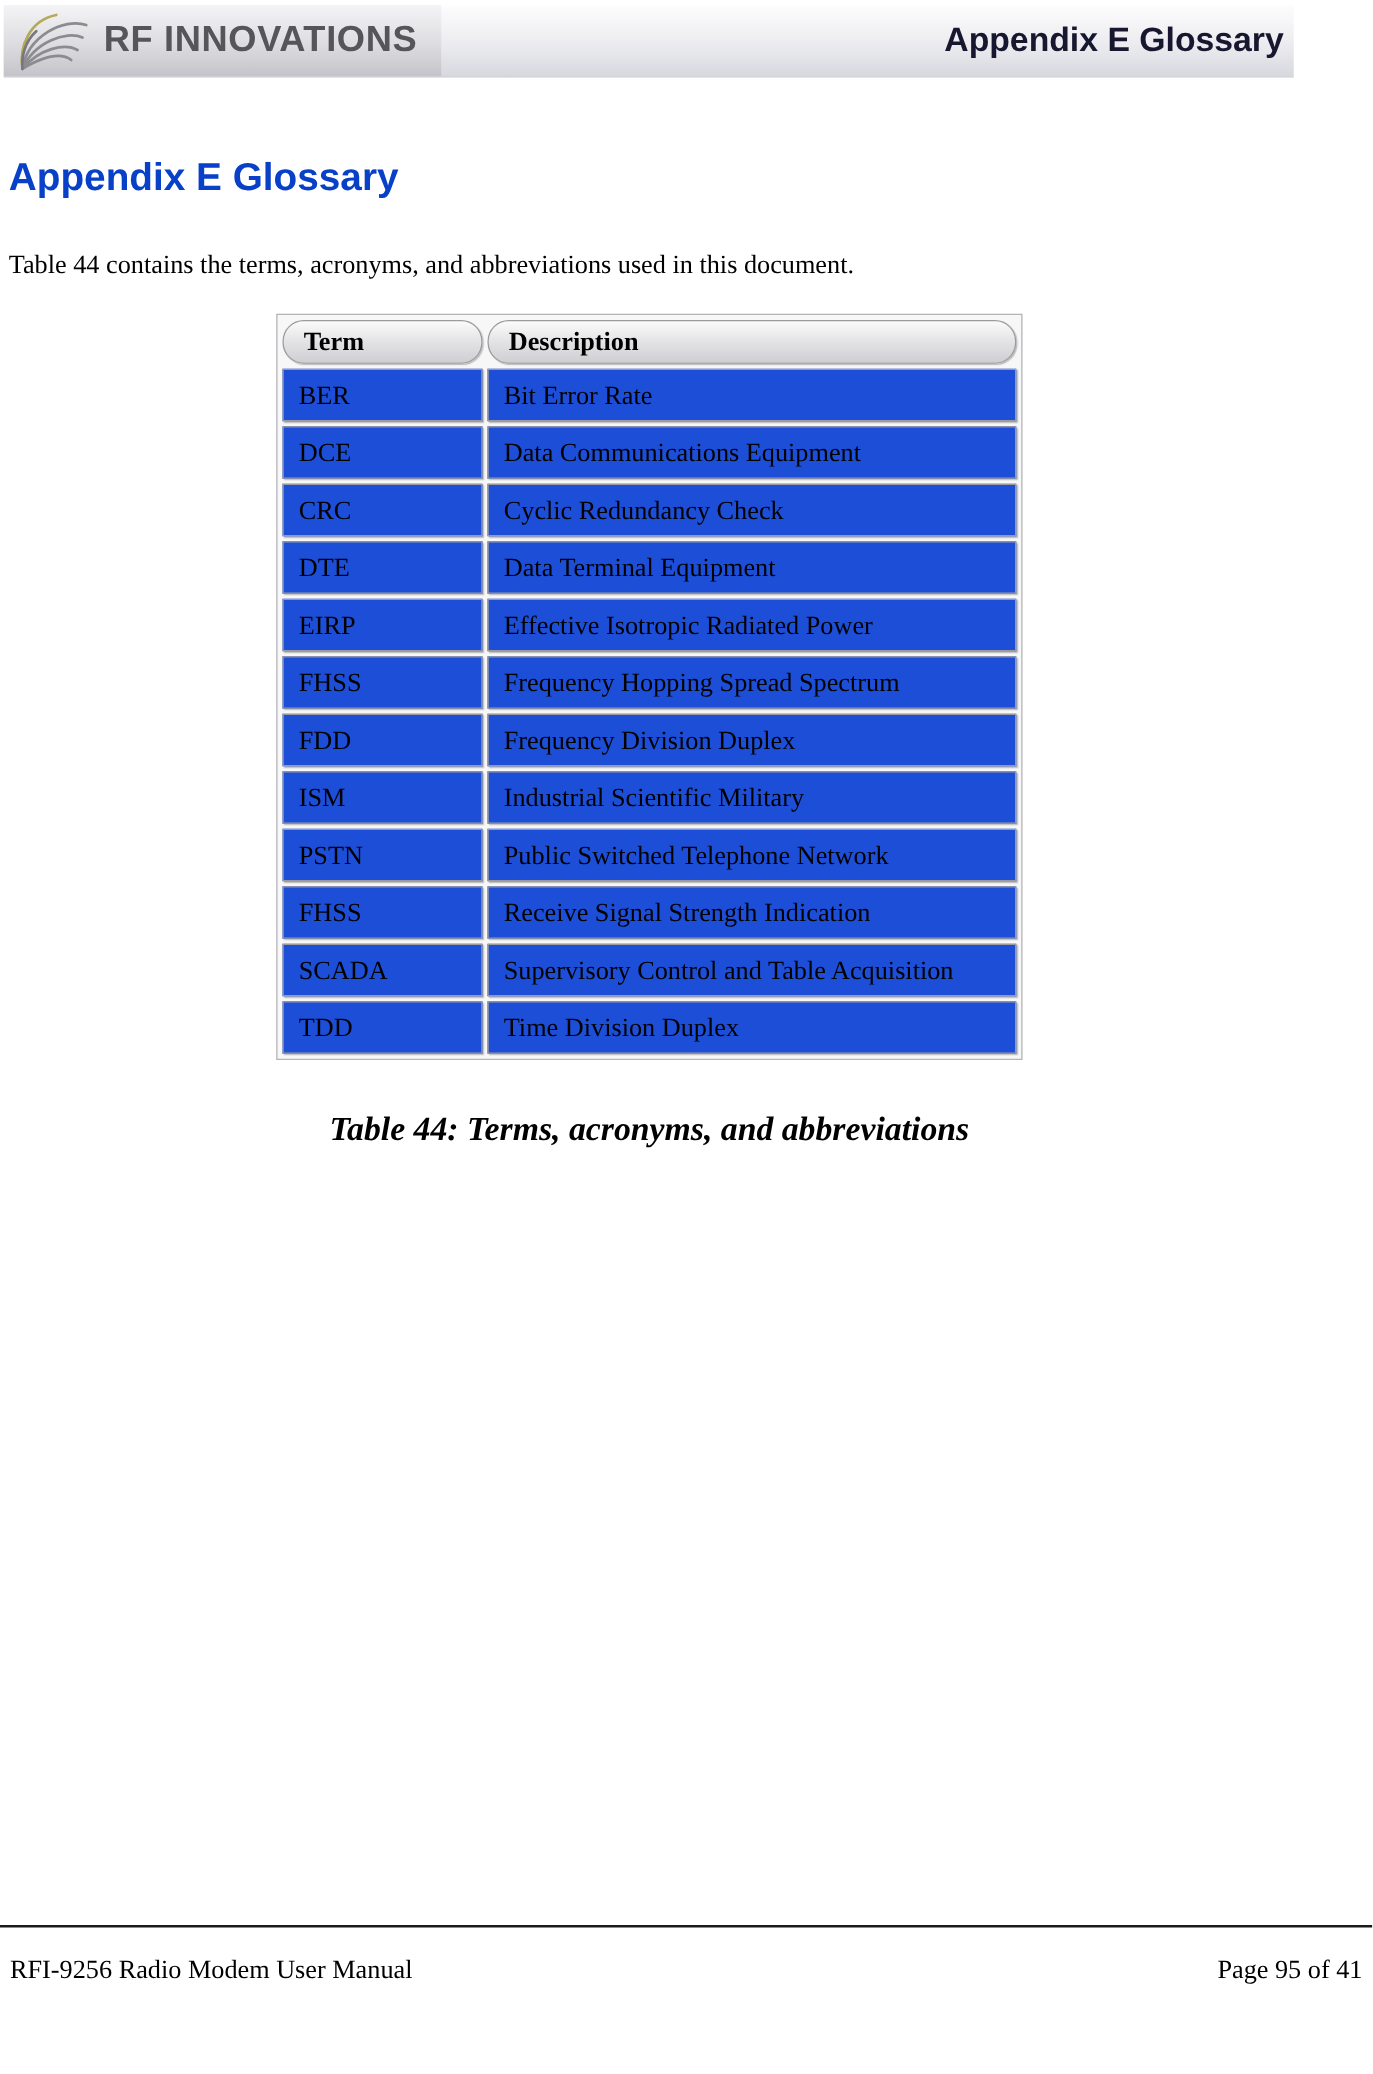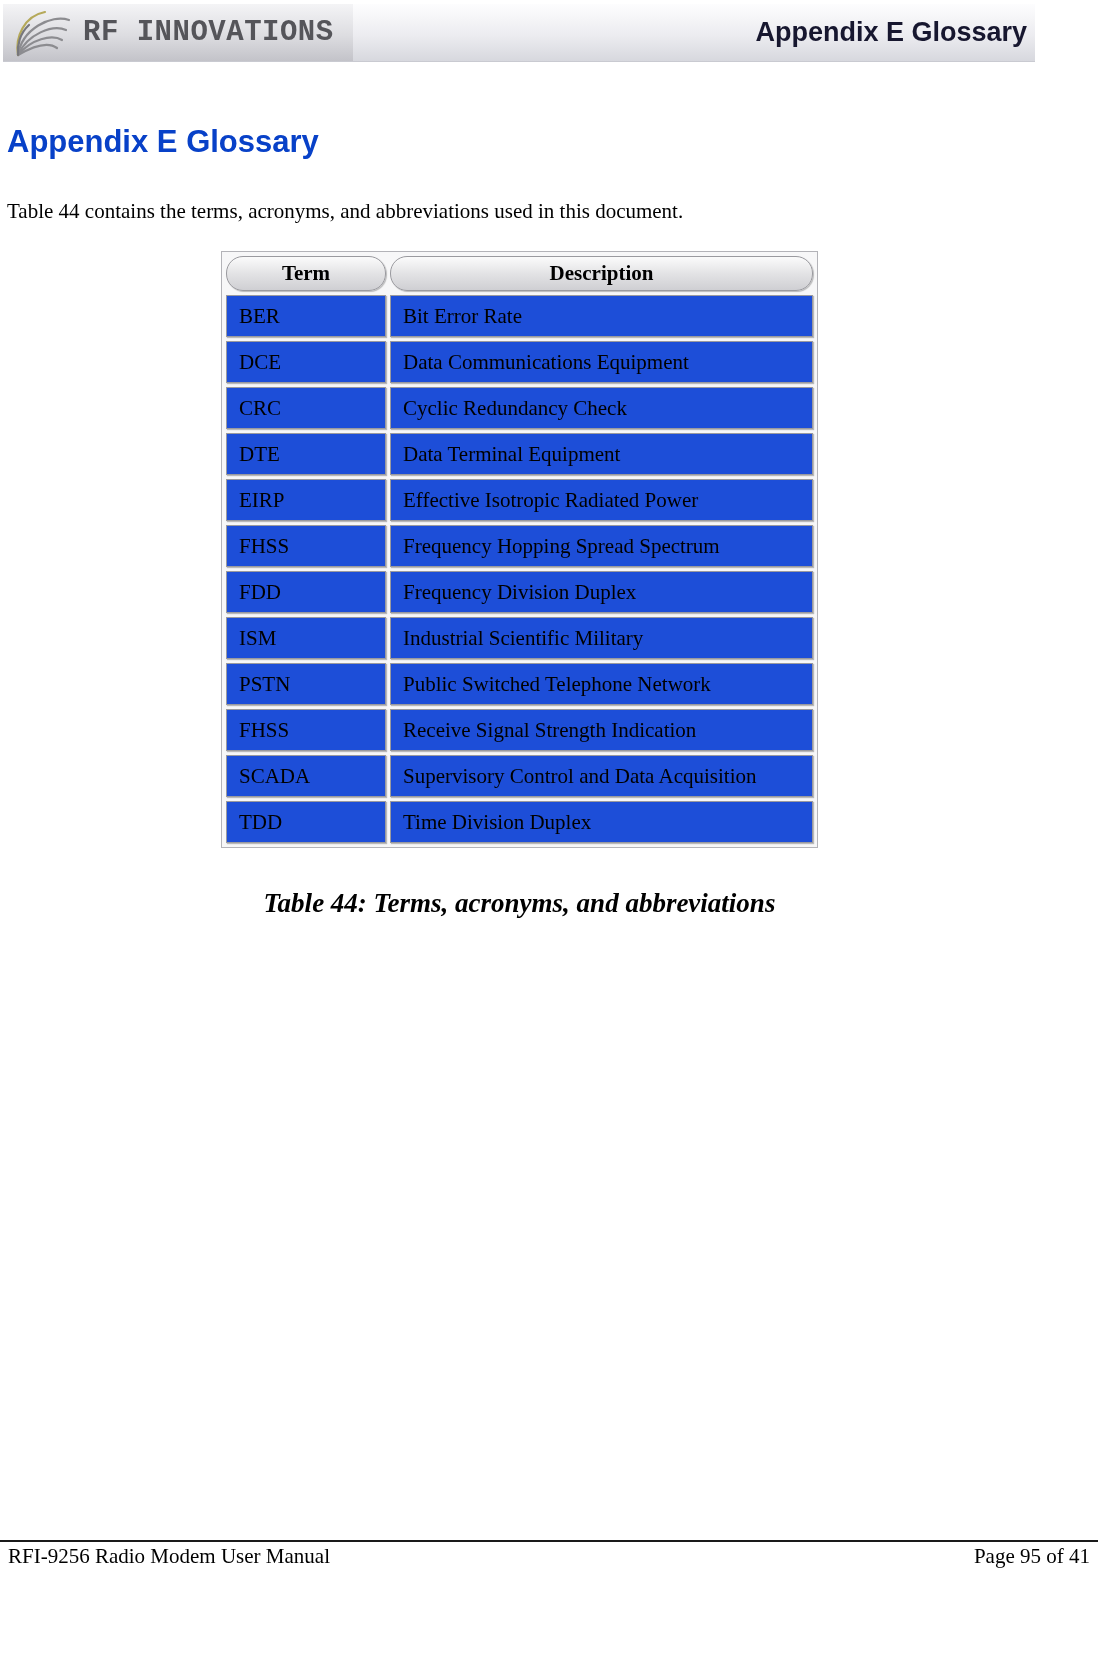--- a/index.html
+++ b/index.html
@@ -31,21 +31,21 @@
     height: 100%;
     width: 350px;
     display: flex;
     align-items: center;
     gap: 10px;
     padding-left: 8px;
     background: linear-gradient(to bottom, #f4f4f6 0%, #dddde1 55%, #c3c3c9 100%);
     flex: 0 0 auto;
   }
   .logo-text {
-    font-family: Liberation Mono, monospace;
+    font-family: Liberation Sans, sans-serif;
     font-weight: bold;
     font-size: 29px;
     color: #55555a;
     letter-spacing: 0.5px;
     white-space: nowrap;
   }
   .topbar-title {
     font-family: "Liberation Sans", sans-serif;
     font-weight: bold;
     font-size: 27px;
@@ -88,21 +88,21 @@
   .table-wrap th, .table-wrap td {
     border: 1px solid #9a9a9f;
     box-shadow: 1px 1px 1px rgba(0,0,0,0.25);
     font-size: 21px;
     padding: 5px 12px;
     vertical-align: middle;
   }
   .table-wrap th {
     background: linear-gradient(to bottom, #fbfbfb 0%, #e3e3e5 50%, #cfcfd3 100%);
     font-weight: bold;
-    text-align: center;
+    text-align: left;
     padding: 4px 16px;
     border-radius: 17px;
   }
   .table-wrap th:first-child { width: 160px; }
   .table-wrap td { background: #1d4ed8; text-align: left; }
   .table-wrap td.term { padding-top: 7px; padding-bottom: 7px; }
   .table-wrap td.desc { padding-top: 8px; padding-bottom: 7px; }
 
   .caption {
     position: absolute;
@@ -117,21 +117,21 @@
 
   
   .footer {
     position: absolute;
     top: 1540px;
     left: 0;
     width: 100%;
     border-top: 2px solid #1a1a1a;
     display: flex;
     justify-content: space-between;
-    padding: 2px 8px 0 8px;
+    padding: 21px 8px 0 8px;
     font-size: 21px;
   }
 </style>
 </head>
 <body>
 
 <div class="page">
 
   <header class="topbar">
     <div class="logo">
@@ -208,21 +208,21 @@
     <td class="desc">Public Switched Telephone Network</td>
   </tr>
 
   <tr>
     <td class="term">FHSS</td>
     <td class="desc">Receive Signal Strength Indication</td>
   </tr>
 
   <tr>
     <td class="term">SCADA</td>
-    <td class="desc">Supervisory Control and Data Acquisition</td>
+    <td class="desc">Supervisory Control and Table Acquisition</td>
   </tr>
 
   <tr>
     <td class="term">TDD</td>
     <td class="desc">Time Division Duplex</td>
   </tr>
 </tbody>
     </table>
   </div>
 

